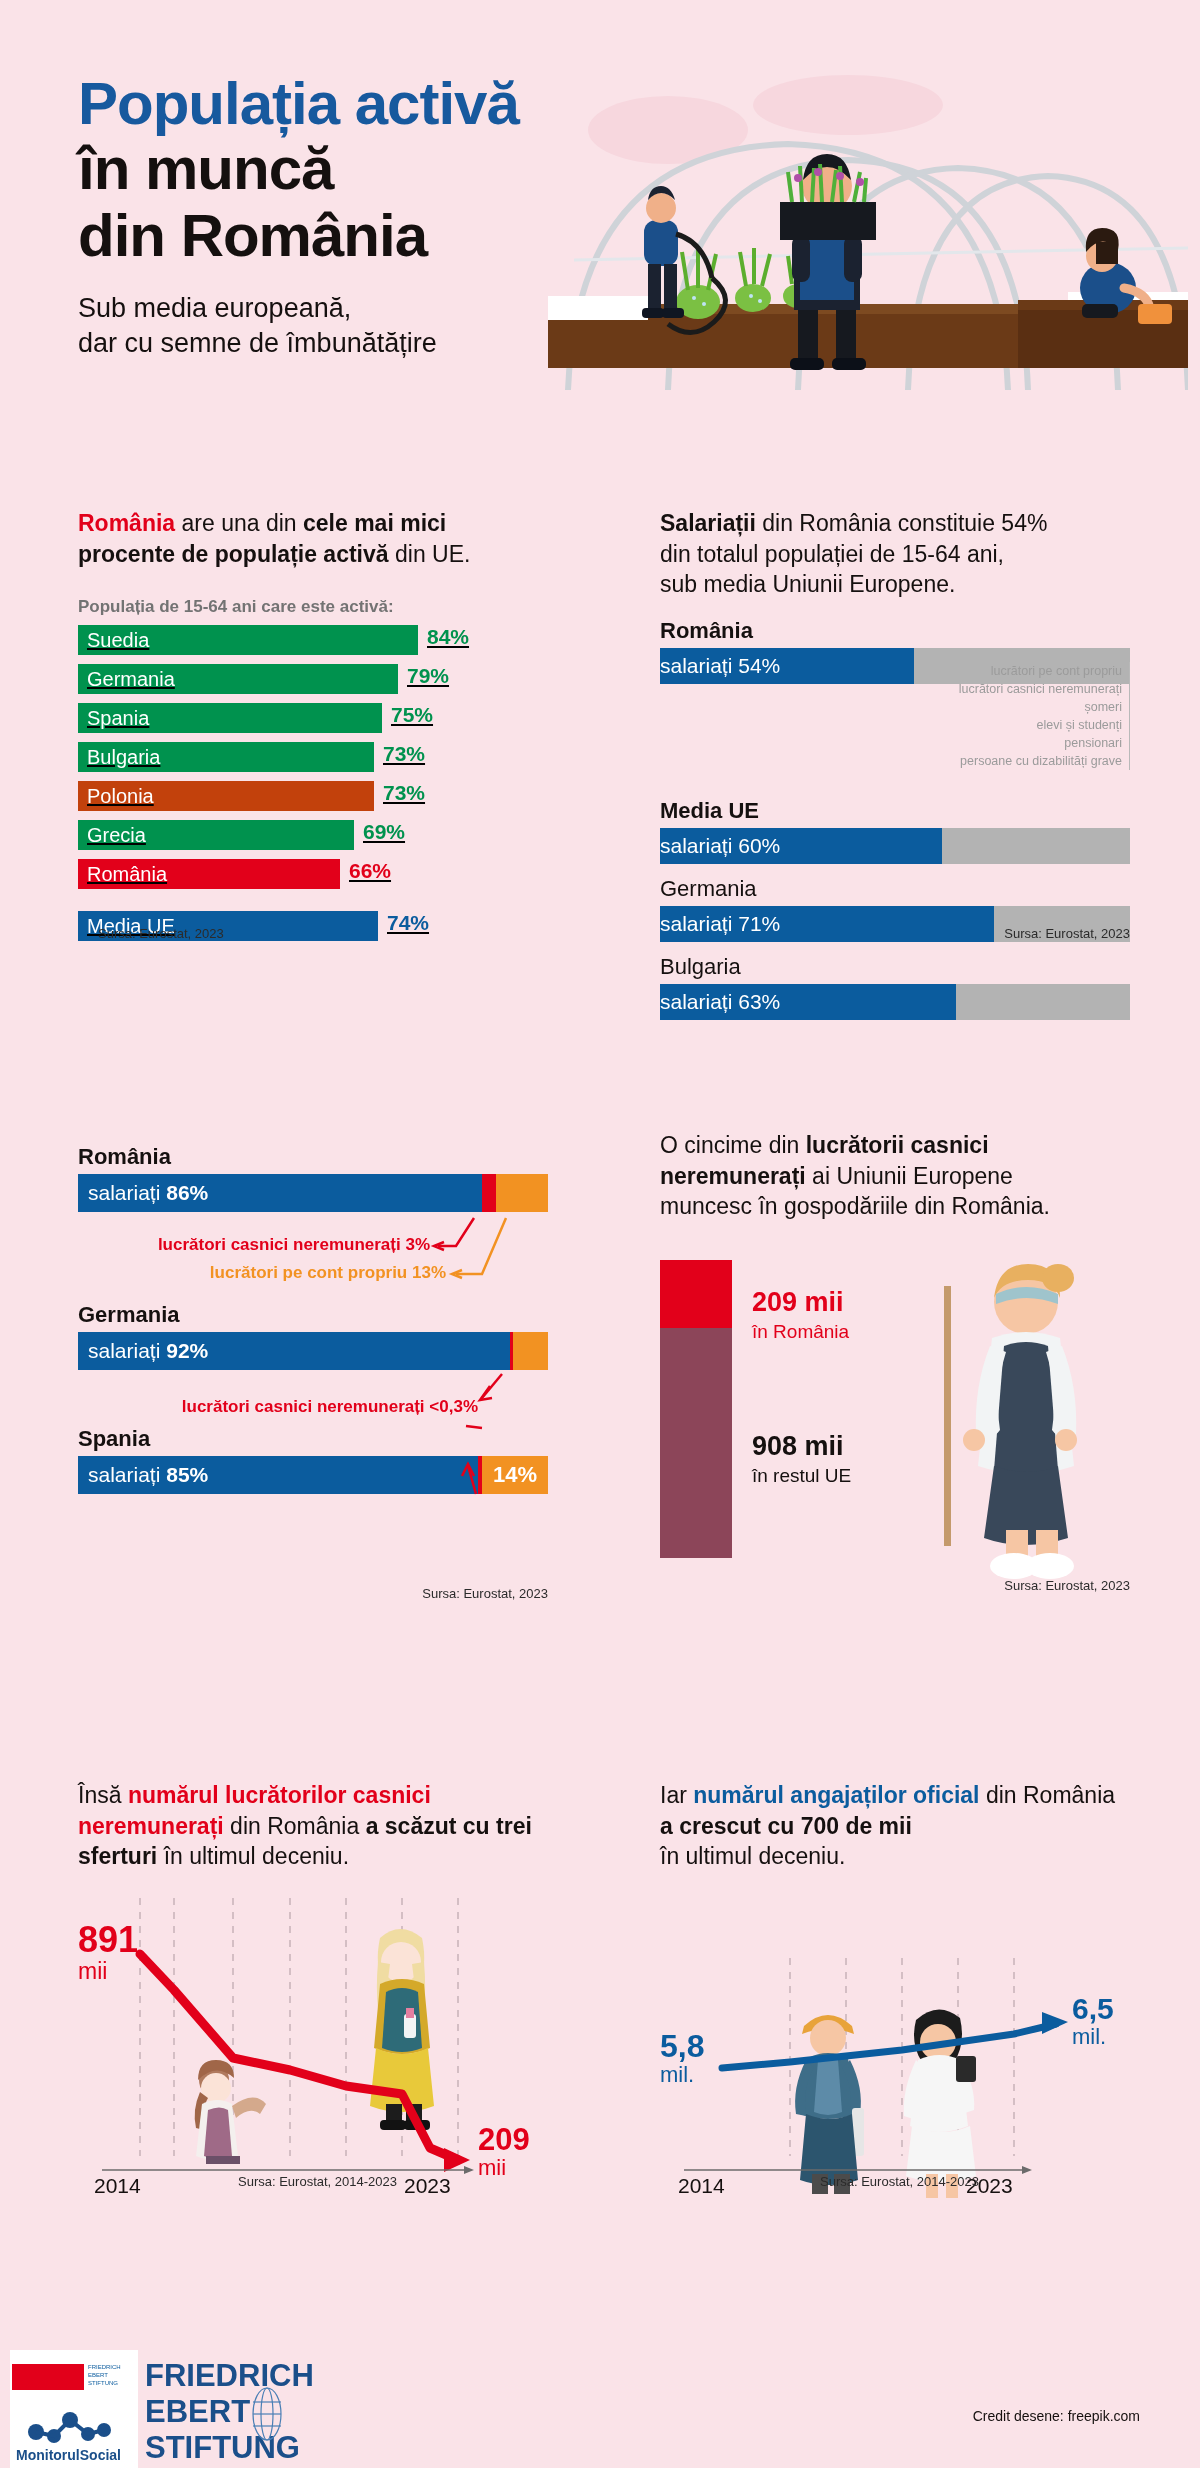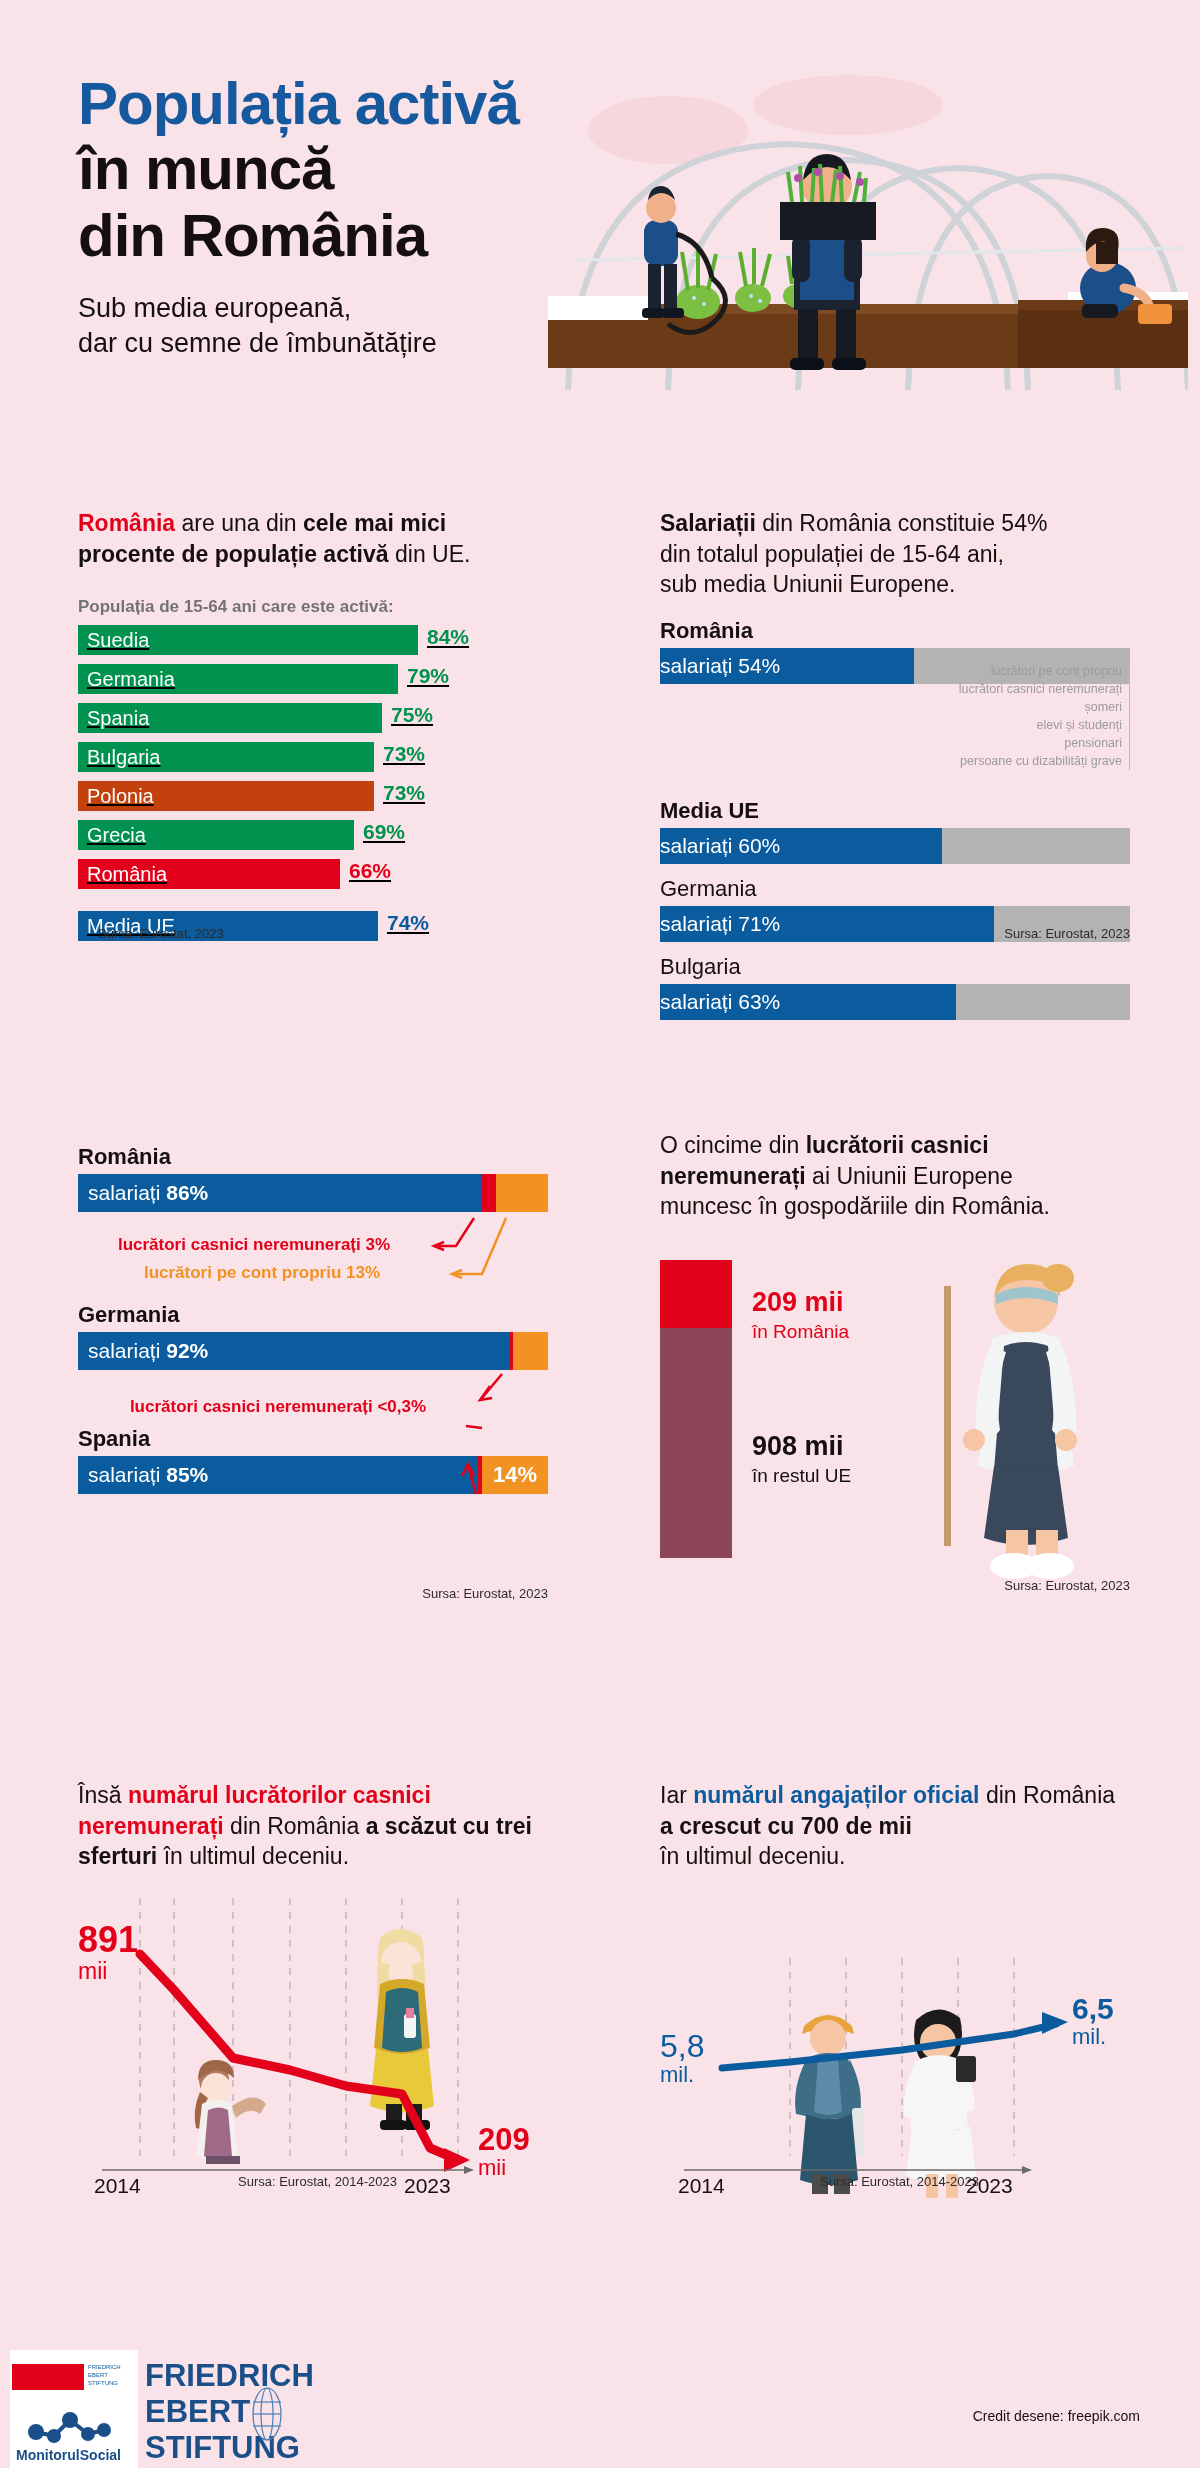--- a/index.html
+++ b/index.html
@@ -58,21 +58,21 @@
 
   
   .sec3 { position: absolute; left: 78px; top: 1130px; width: 470px; }
   .sbar { position: relative; height: 38px; width: 100%; display: flex; }
   .sbar .sal { background: #0b5c9e; display: flex; align-items: center; }
   .sbar .sal em { font-style: normal; color:#fff; font-size: 21px; padding-left:10px; white-space: nowrap;}
   .sbar .sal em b { font-weight: bold; }
   .sbar .casn { background: #e2001a; }
   .sbar .cont { background: #f29222; display:flex; align-items:center; justify-content:center;}
   .sbar .cont em { font-style:normal; color:#fff; font-weight:bold; font-size:22px; }
-  .annot { font-size: 17px; font-weight: bold; text-align: center; line-height: 1.35; }
+  .annot { font-size: 17px; font-weight: bold; text-align: right; line-height: 1.35; }
 
   
   .sec4 { position: absolute; left: 660px; top: 1130px; width: 470px; }
   .bigcol { position: absolute; left: 0px; top: 130px; width: 72px; }
   .bigcol .top { background: #e2001a; height: 68px; }
   .bigcol .bot { background: #8c4559; height: 230px; }
   .bignum { font-weight: bold; font-size: 27px; line-height: 1.25; }
   .bigsub { font-size: 19px; line-height: 1.25; }
 
   
@@ -535,21 +535,21 @@
           <rect x="46" y="172" width="12" height="28" fill="#f6c6a4"></rect>
         </g>
 
         <polyline points="62,170 130,164 186,158 242,152 298,144 354,136 396,126" fill="none" stroke="#0b5c9e" stroke-width="7" stroke-linejoin="round" stroke-linecap="round"></polyline>
         <path d="M382 114 L408 124 L382 136" fill="#0b5c9e"></path>
 
         <line x1="24" y1="272" x2="368" y2="272" stroke="#6b6b6b" stroke-width="1.5"></line>
         <path d="M362 268 L372 272 L362 276" fill="#6b6b6b"></path>
       </svg>
       <div style="position:absolute;left:0px;top:132px">
-        <div style="font-size:32px;font-weight:normal;color:#0b5c9e;line-height:1">5,8</div>
+        <div style="font-size:32px;font-weight:bold;color:#0b5c9e;line-height:1">5,8</div>
         <div style="font-size:22px;color:#0b5c9e;line-height:1.2">mil.</div>
       </div>
       <div style="position:absolute;left:412px;top:96px">
         <div style="font-size:30px;font-weight:bold;color:#0b5c9e;line-height:1">6,5</div>
         <div style="font-size:22px;color:#0b5c9e;line-height:1.2">mil.</div>
       </div>
       <div class="axyear" style="position:absolute;left:18px;top:276px">2014</div>
       <div class="axyear" style="position:absolute;left:306px;top:276px">2023</div>
     </div>
     <div class="source" style="left:160px;top:394px">Sursa: Eurostat, 2014-2023</div>

